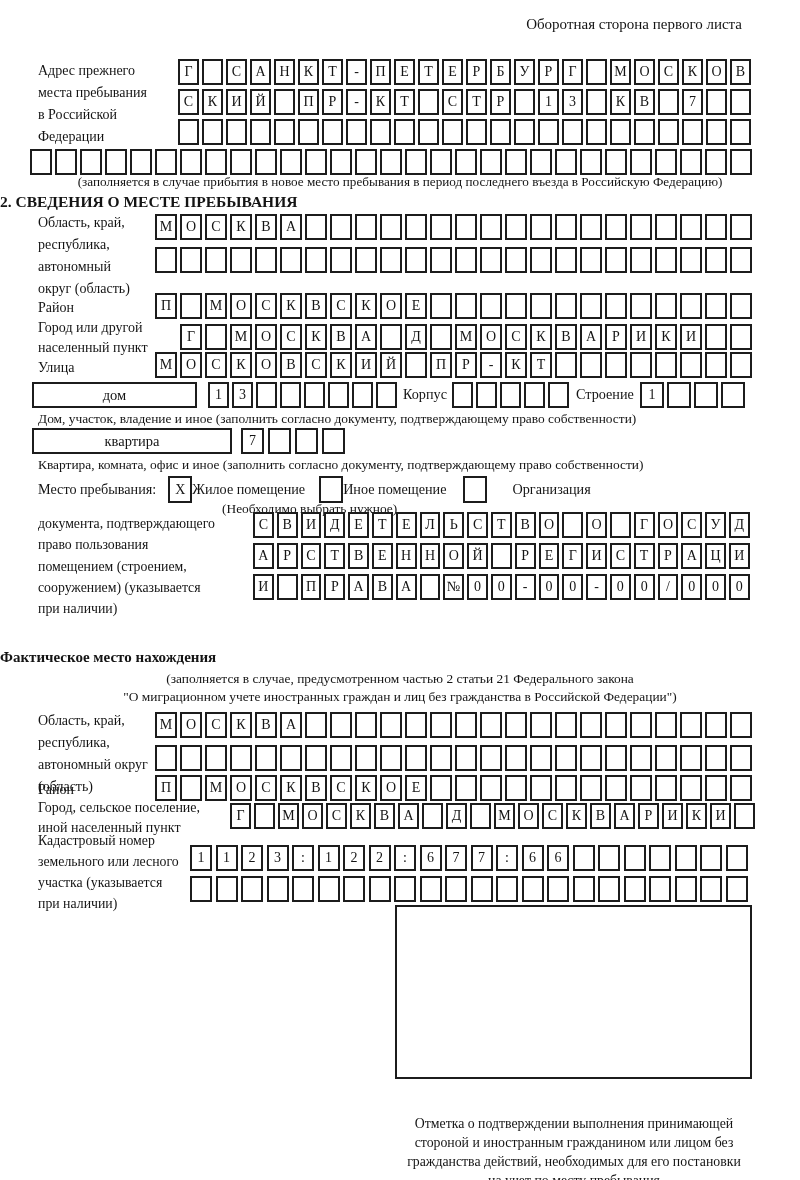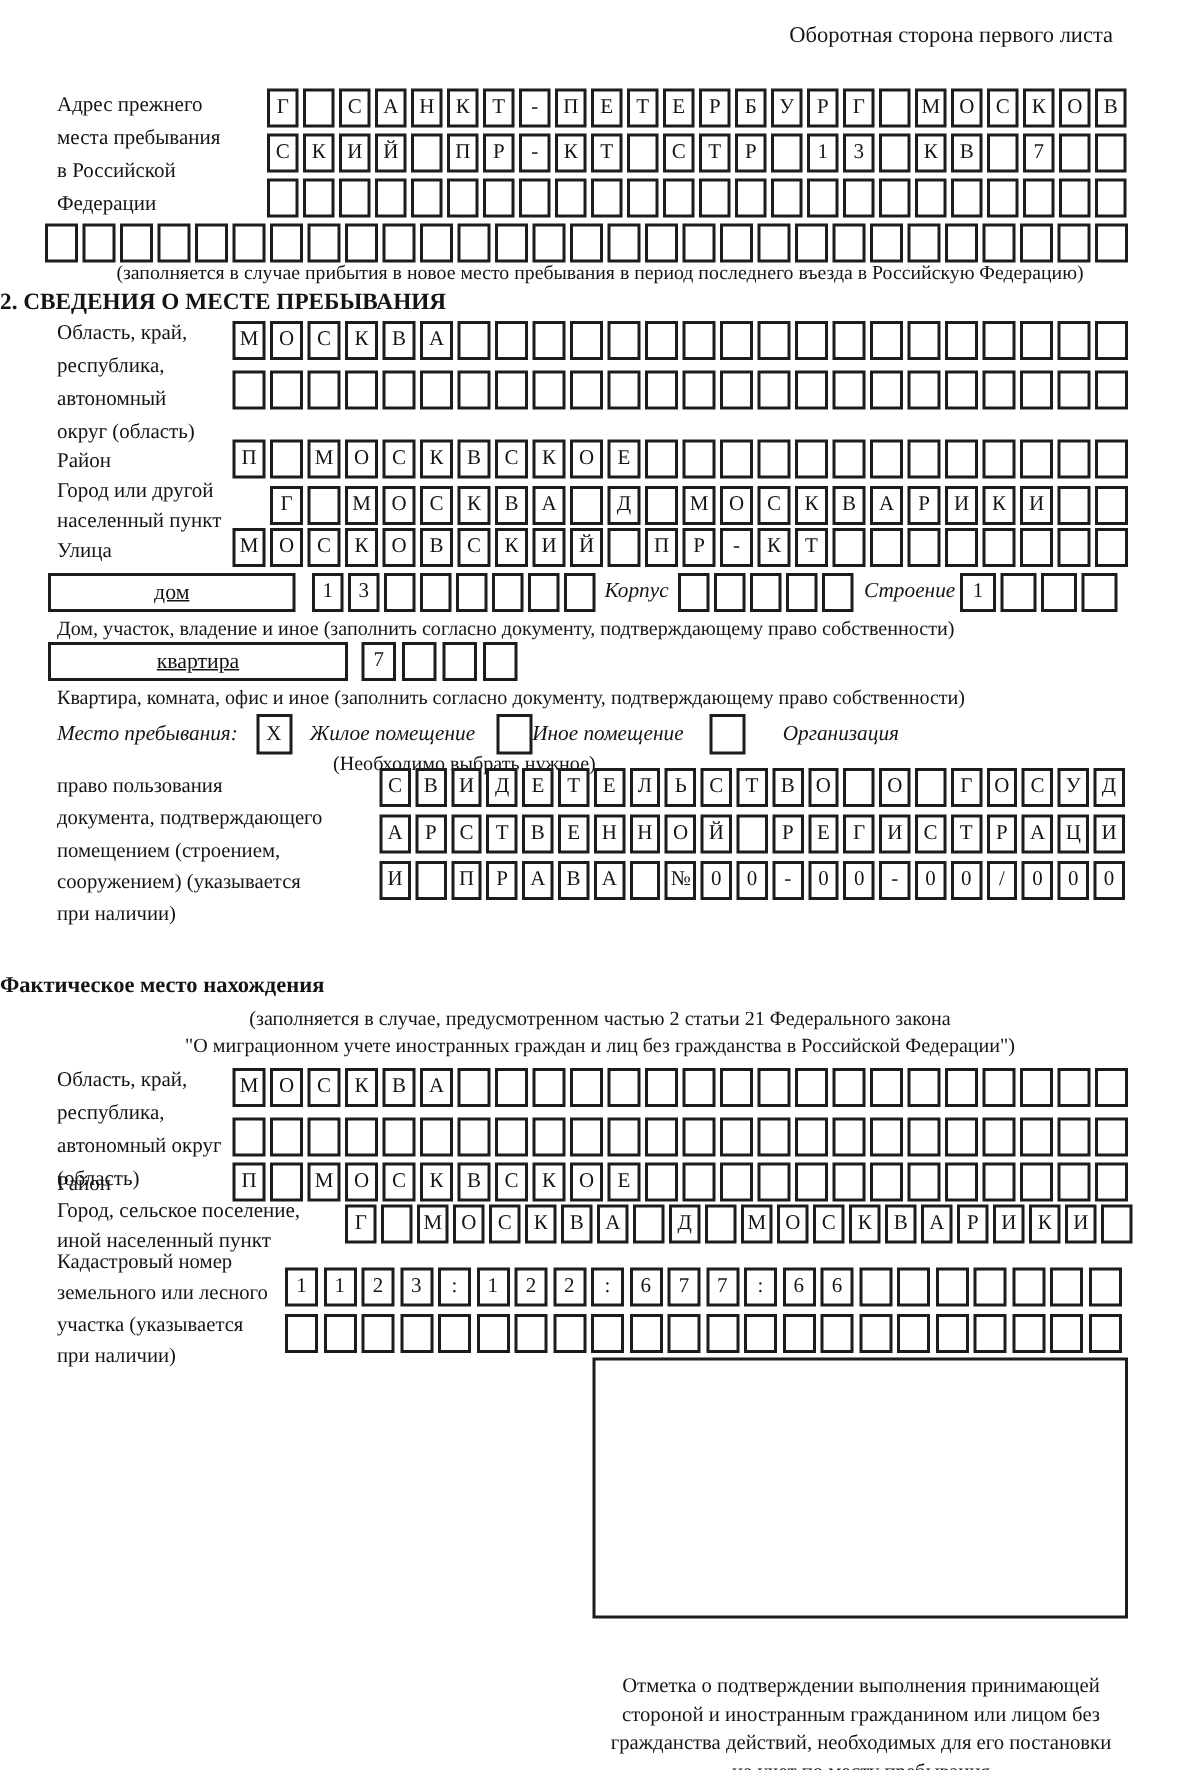--- a/index.html
+++ b/index.html
@@ -12,26 +12,26 @@
   .boxrow{display:flex;height:26px;margin-bottom:4px;}
   .cell{box-sizing:border-box;flex:0 0 auto;width:22px;height:26px;border:2px solid #1c1c1c;margin-right:3px;
         text-align:center;line-height:22px;font-size:14px;background:#fff;}
   .p24 .cell{width:21px;}
   .p238 .cell{width:20.8px;}
   .p255 .cell{margin-right:3.5px;}
   .p27 .cell{width:24px;margin-right:3px;}
   .kv .cell{width:23px;margin-right:4px;}
   .gap7{margin-bottom:7px;}
   .gap5{margin-bottom:5px;}
-  .widebox{box-sizing:border-box;height:26px;border:2px solid #1c1c1c;display:flex;align-items:center;justify-content:center;font-size:14.5px;background:#fff;text-decoration:underline;}
+  .widebox{box-sizing:border-box;height:26px;border:2px solid #1c1c1c;display:flex;align-items:center;justify-content:center;font-size:14.5px;background:#fff;}
   .checkbox{box-sizing:border-box;width:24px;height:27px;border:2px solid #1c1c1c;text-align:center;line-height:23px;font-size:14px;background:#fff;}
   .note{font-size:13.2px;text-align:center;width:800px;}
   .small-note{font-size:13.4px;}
   .h-bold{font-weight:bold;text-align:left;width:800px;font-size:15.5px;}
-  .inline-label{font-size:14.2px;line-height:27px;font-style:italic;}
+  .inline-label{font-size:14.2px;line-height:27px;}
   .stamp{box-sizing:border-box;border:2px solid #1c1c1c;background:#fff;}
   .caption{font-size:13.8px;line-height:19px;text-align:center;margin-top:28px;}
 </style>
 </head>
 <body>
 
 <div class="sheet">
 
   <div class="corner">Оборотная сторона первого листа</div>
 
@@ -336,31 +336,31 @@
       <span class="cell">7</span>
       <span class="cell"></span>
       <span class="cell"></span>
       <span class="cell"></span>
     </div>
   <div class="abs small-note" style="left:38px;top:457px">Квартира, комната, офис и иное (заполнить согласно документу, подтверждающему право собственности)</div>
 
   <div class="abs" style="left:38px;top:476px;display:flex;align-items:center">
     <span class="inline-label">Место пребывания:</span>
     <span class="checkbox" style="margin-left:12px">X</span>
-    <span class="inline-label" style="margin-left:12px">Жилое помещение</span>
+    <span class="inline-label" style="">Жилое помещение</span>
     <span class="checkbox" style="margin-left:14px"></span>
     <span class="inline-label" style="">Иное помещение</span>
     <span class="checkbox" style="margin-left:17px"></span>
     <span class="inline-label" style="margin-left:25px">Организация</span>
   </div>
   <div class="abs small-note" style="left:222px;top:501px">(Необходимо выбрать нужное)</div>
 
   <div class="abs" style="left:38px;top:513px;font-size:13.8px;line-height:21.3px;width:215px">
+      <div>документа, подтверждающего</div>
       <div>право пользования</div>
-      <div>документа, подтверждающего</div>
       <div>помещением (строением,</div>
       <div>сооружением) (указывается</div>
       <div>при наличии)</div>
     </div>
   <div class="abs" style="left:253px;top:512px">
     <div class="boxrow p238 gap5">
         <span class="cell">С</span>
         <span class="cell">В</span>
         <span class="cell">И</span>
         <span class="cell">Д</span>

